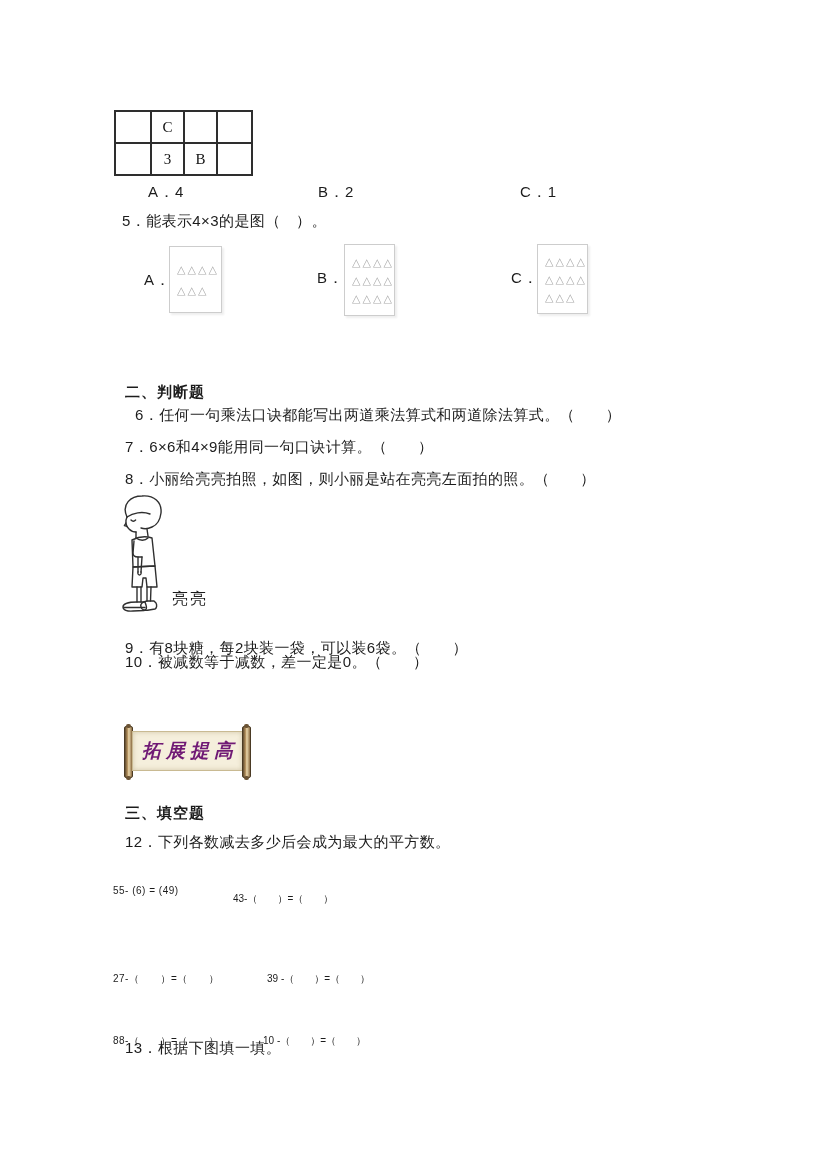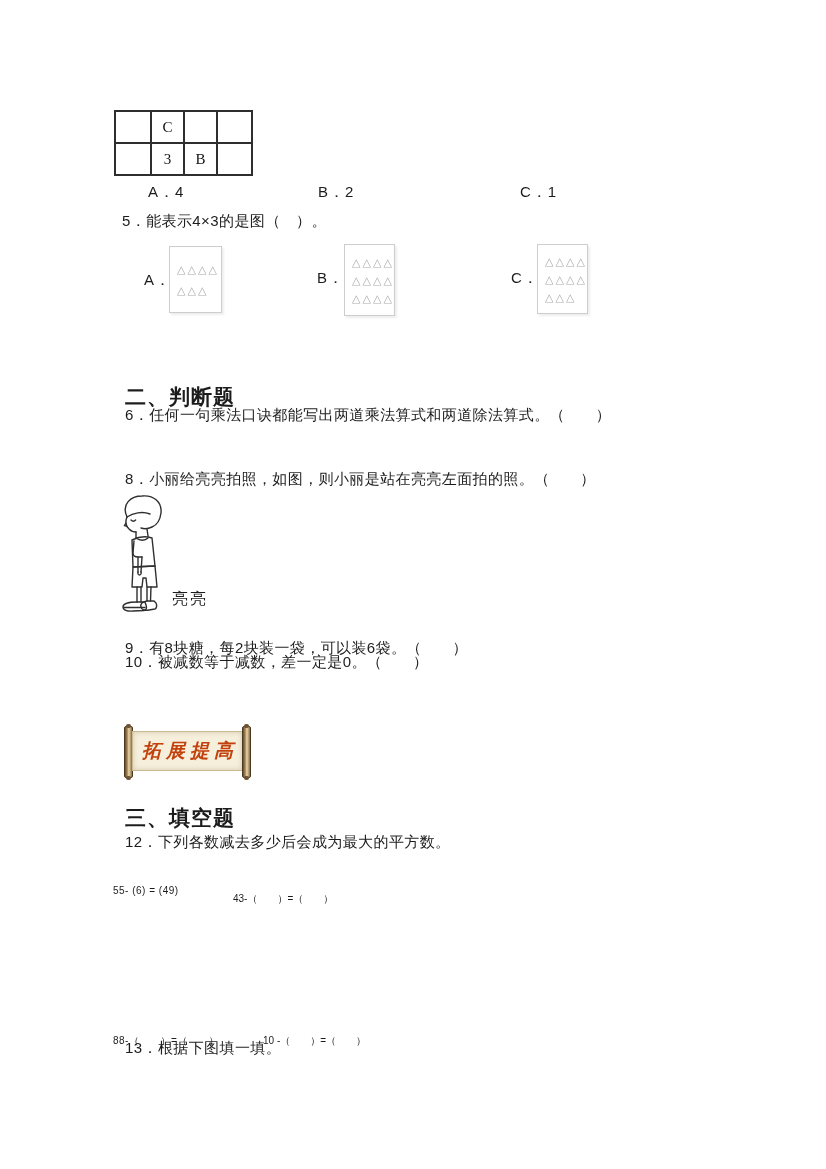--- a/index.html
+++ b/index.html
@@ -13,21 +13,21 @@
     overflow: hidden;
   }
   .abs { position: absolute; }
   .qtext {
     font-size: 15px;
     letter-spacing: 0.4px;
     line-height: 19px;
     white-space: nowrap;
   }
   .sec-title {
-    font-size: 21px;
+    font-size: 15px;
     font-weight: 700;
     letter-spacing: 1px;
     white-space: nowrap;
   }
 
   
   .grid-table { border-collapse: collapse; }
   .grid-table td {
     border: 2px solid #2e2e2e;
     height: 30px;
@@ -110,21 +110,21 @@
     box-shadow: inset 0 0 5px rgba(150,130,80,0.35);
     display: flex;
     align-items: center;
     justify-content: center;
   }
   .banner .banner-text {
     font-family: "Liberation Serif", "DejaVu Serif", serif;
     font-weight: 700;
     font-style: italic;
     font-size: 19px;
-    color: #c2410c;
+    color: #701a75;
     letter-spacing: 5px;
     padding-left: 5px;
     white-space: nowrap;
   }
 
   
   .eq-row { font-family: Liberation Sans, sans-serif; font-size: 10px; white-space: nowrap; }
   .eq-right { position: absolute; top: 0; white-space: nowrap; }
   .eq-row .eq-left { letter-spacing: 0.5px; }
 </style>
@@ -170,21 +170,22 @@
   </div>
 
   <span class="abs choice-label" style="left:511px; top:269px;">C．</span>
   <div class="abs tri-box gap-sm" style="left:537px; top:244px; width:51px; height:70px;">
     <span class="tri-row">△△△△</span>
     <span class="tri-row">△△△△</span>
     <span class="tri-row">△△△</span>
   </div>
 
   <div class="abs sec-title" style="left:125px; top:383px;">二、判断题</div>
-  <div class="abs qtext" style="left:125px; top:405px;">6．任何一句乘法口诀都能写出两道乘法算式和两道除法算式。（　　）</div>
+  <div class="abs qtext" style="left:135px; top:405px;">6．任何一句乘法口诀都能写出两道乘法算式和两道除法算式。（　　）</div>
+  <div class="abs qtext" style="left:125px; top:437px;">7．6×6和4×9能用同一句口诀计算。（　　）</div>
   <div class="abs qtext" style="left:125px; top:469px;">8．小丽给亮亮拍照，如图，则小丽是站在亮亮左面拍的照。（　　）</div>
 
   <svg class="abs boy-svg" style="left:114px; top:493px;" width="56" height="124" viewBox="0 0 56 124" aria-label="boy line drawing">
 
     <path d="M13,24 C7,11 17,3 28,3 C40,2 48,9 47,20 C46,28 43,32 38,34 C34,36 30,36 27,35"></path>
     <path d="M13,24 C19,20 28,18 36,21"></path>
 
     <path d="M13,24 C11,28 11.5,33 15,36 C17,38 20,39 22,39"></path>
     <path d="M17,27 c1.5,1.6 3.2,1.6 4.6,0"></path>
     <path d="M12,30 l-1.6,2.6 l2.6,0.8"></path>
@@ -225,16 +226,20 @@
   <div class="abs qtext" style="left:125px; top:832px;">12．下列各数减去多少后会成为最大的平方数。</div>
 
   <div class="abs eq-row" style="left:113px; top:885px; width:520px;">
     <span class="eq-left">55- (6) = (49)</span>
     <span class="eq-right" style="left:120px; top:7px;">43-（　　）=（　　）</span>
   </div>
   <div class="abs eq-row" style="left:113px; top:986px; width:520px;margin-top:48px;">
     <span class="eq-left">88-（　　）=（　　）</span>
     <span class="eq-right" style="left:150px;">10 -（　　）=（　　）</span>
   </div>
+  <div class="abs eq-row" style="left:113px; top:972px; width:520px;">
+    <span class="eq-left">27-（　　）=（　　）</span>
+    <span class="eq-right" style="left:154px;">39 -（　　）=（　　）</span>
+  </div>
 
   <div class="abs qtext" style="left:125px; top:1003px;margin-top:35px;">13．根据下图填一填。</div>
 
 </div>
 
 </body></html>

